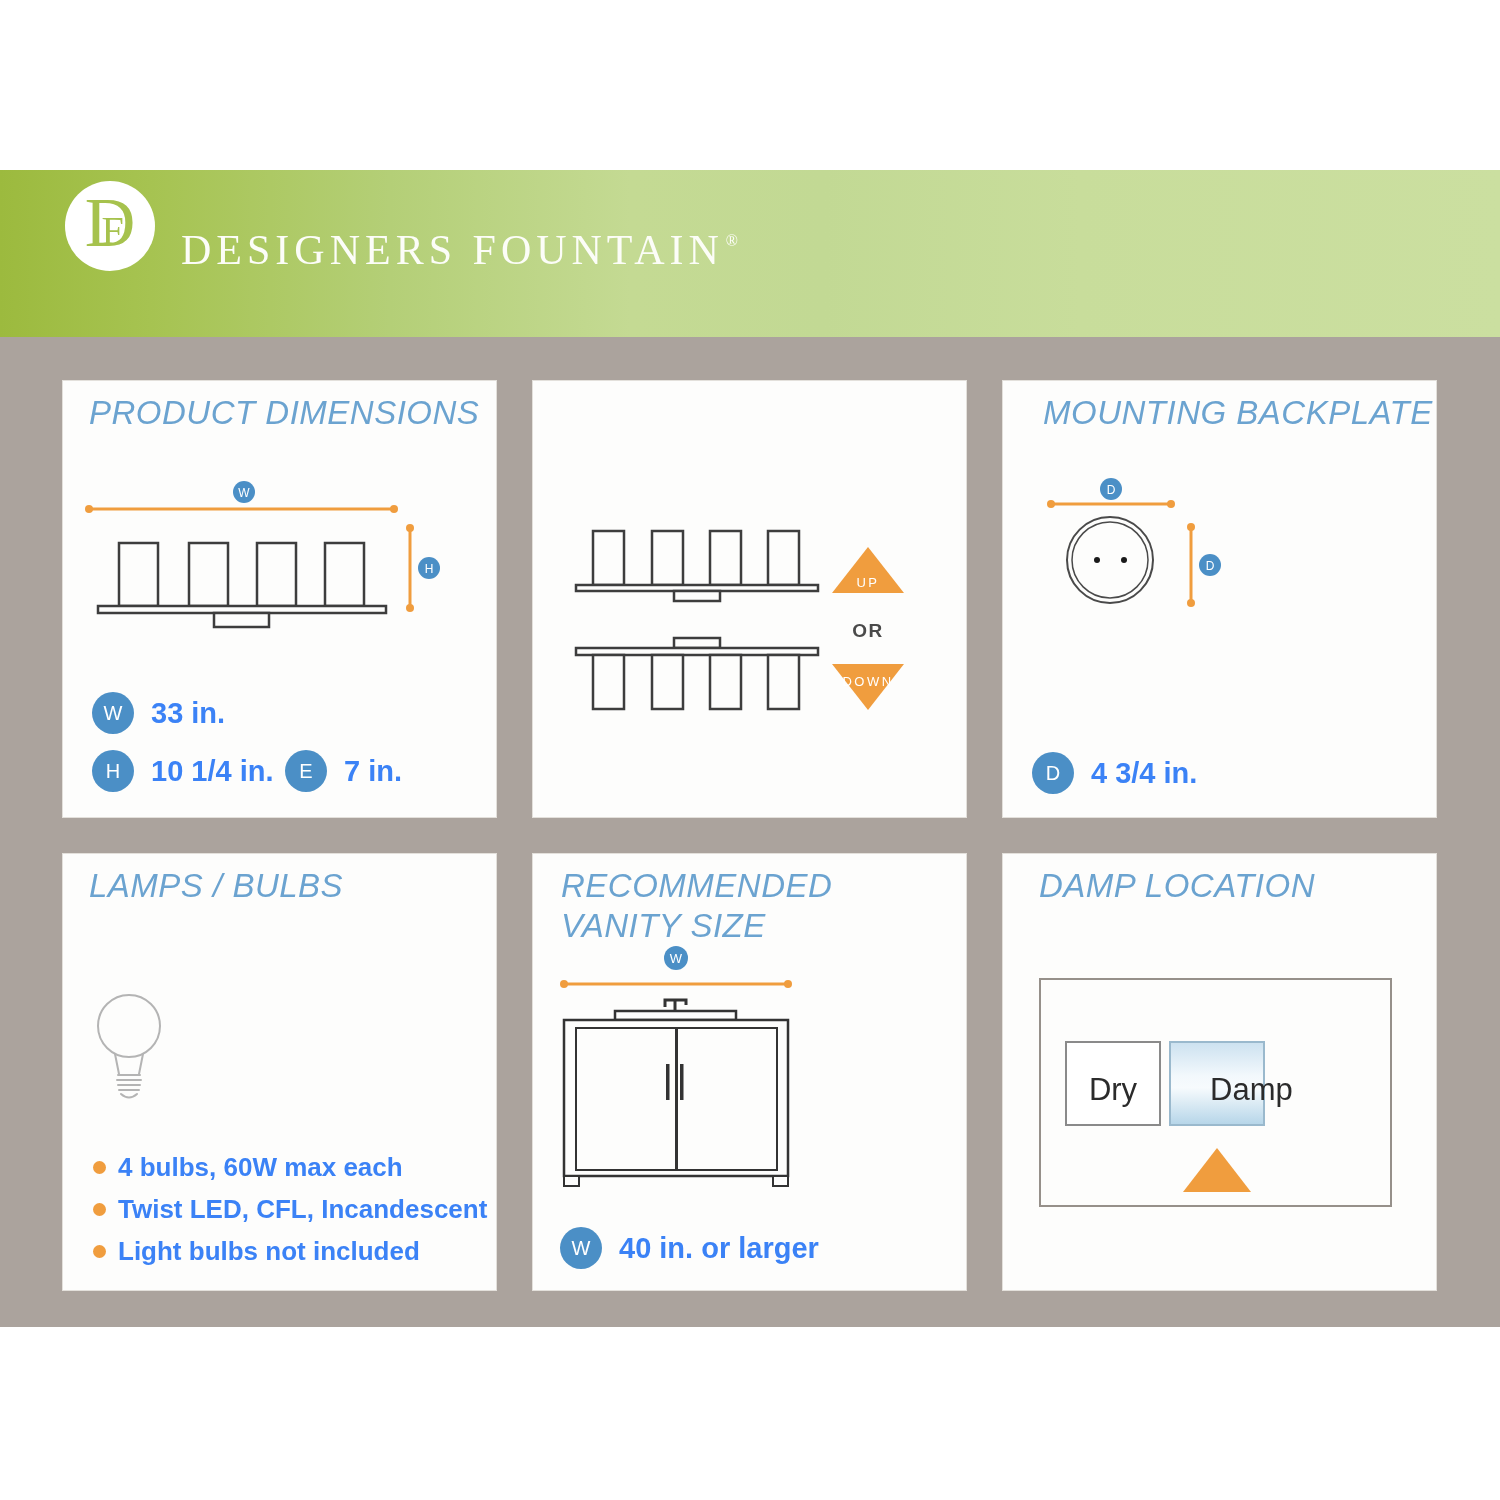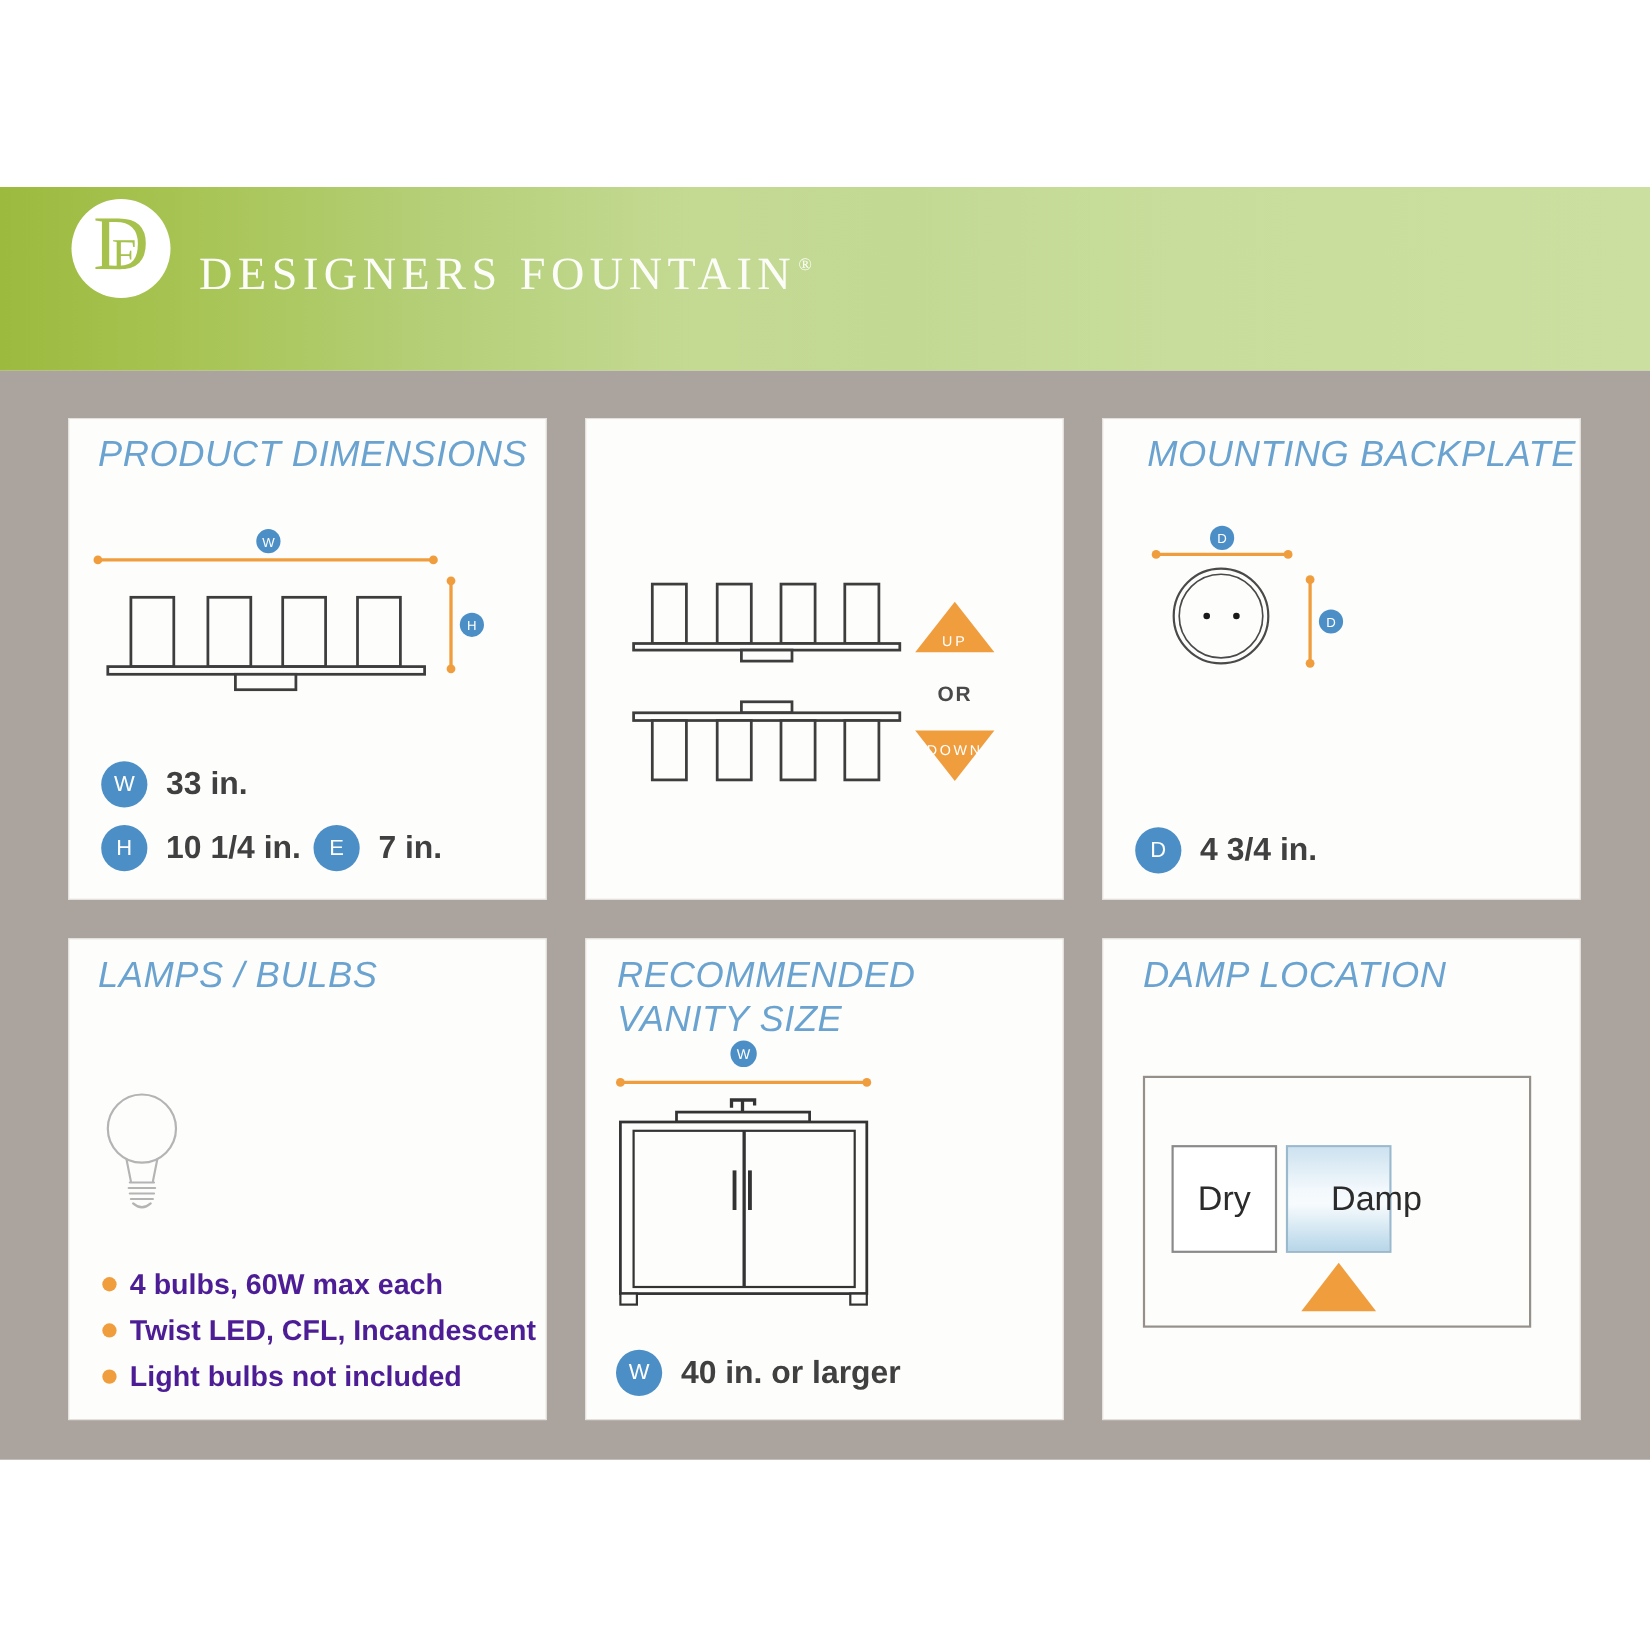--- a/index.html
+++ b/index.html
@@ -37,32 +37,32 @@
   .ptitle { position:absolute; left:26px; top:12px; color:#6ba3d0; font-size:33px;
             letter-spacing:0.5px; line-height:40px; white-space:nowrap;font-style:italic; }
   .t2 { left:34px; } .t3 { left:40px; } .t6 { left:36px; }
 
   .dsvg { position:absolute; left:0; top:0; width:435px; height:438px; }
   svg text { font-family:"Liberation Sans", sans-serif; }
 
   .badge { position:absolute; width:42px; height:42px; border-radius:50%;
            background:#4b8fc6; color:#ffffff; font-size:20px; text-align:center;
            line-height:42px; }
-  .val { position:absolute; color:#404040; font-size:29px; font-weight:bold;
+  .val { position:absolute; color:#3b82f6; font-size:29px; font-weight:bold;
          line-height:30px; white-space:nowrap;text-align:center; }
 
   .bullet-dot { position:absolute; width:13px; height:13px; border-radius:50%;
                 background:#f09d3e; }
-  .bullet-text { position:absolute; left:55px; color:#4c1d95; font-size:26px;
+  .bullet-text { position:absolute; left:55px; color:#3b82f6; font-size:26px;
                  font-weight:bold; line-height:30px; white-space:nowrap; }
 
   
   .damp-outer { position:absolute; left:36px; top:124px; width:353px; height:229px;
                 border:2px solid #96908a; background:#fdfdfc; }
-  .loc-box { position:absolute; top:61px; width:96px; height:98px; border:2px solid #8a8a8a;
+  .loc-box { position:absolute; top:61px; width:96px; height:85px; border:2px solid #8a8a8a;
              background:#ffffff; color:#2b2b2b; font-size:31px; text-align:center;
              line-height:94px; }
   .loc-dry  { left:24px; }
   .loc-damp { left:128px; background:linear-gradient(to bottom,#cde2f0 0%,#f2f8fc 40%,
               #f7fbfd 55%,#b7d6e9 100%); border-color:#9ab9cd;padding-left:39px; }
   .loc-wet  { left:234px; }
   .damp-tri { position:absolute; left:180px; top:294px; width:0; height:0;
               border-left:34px solid transparent; border-right:34px solid transparent;
               border-bottom:44px solid #f09d3e; }
 </style>

